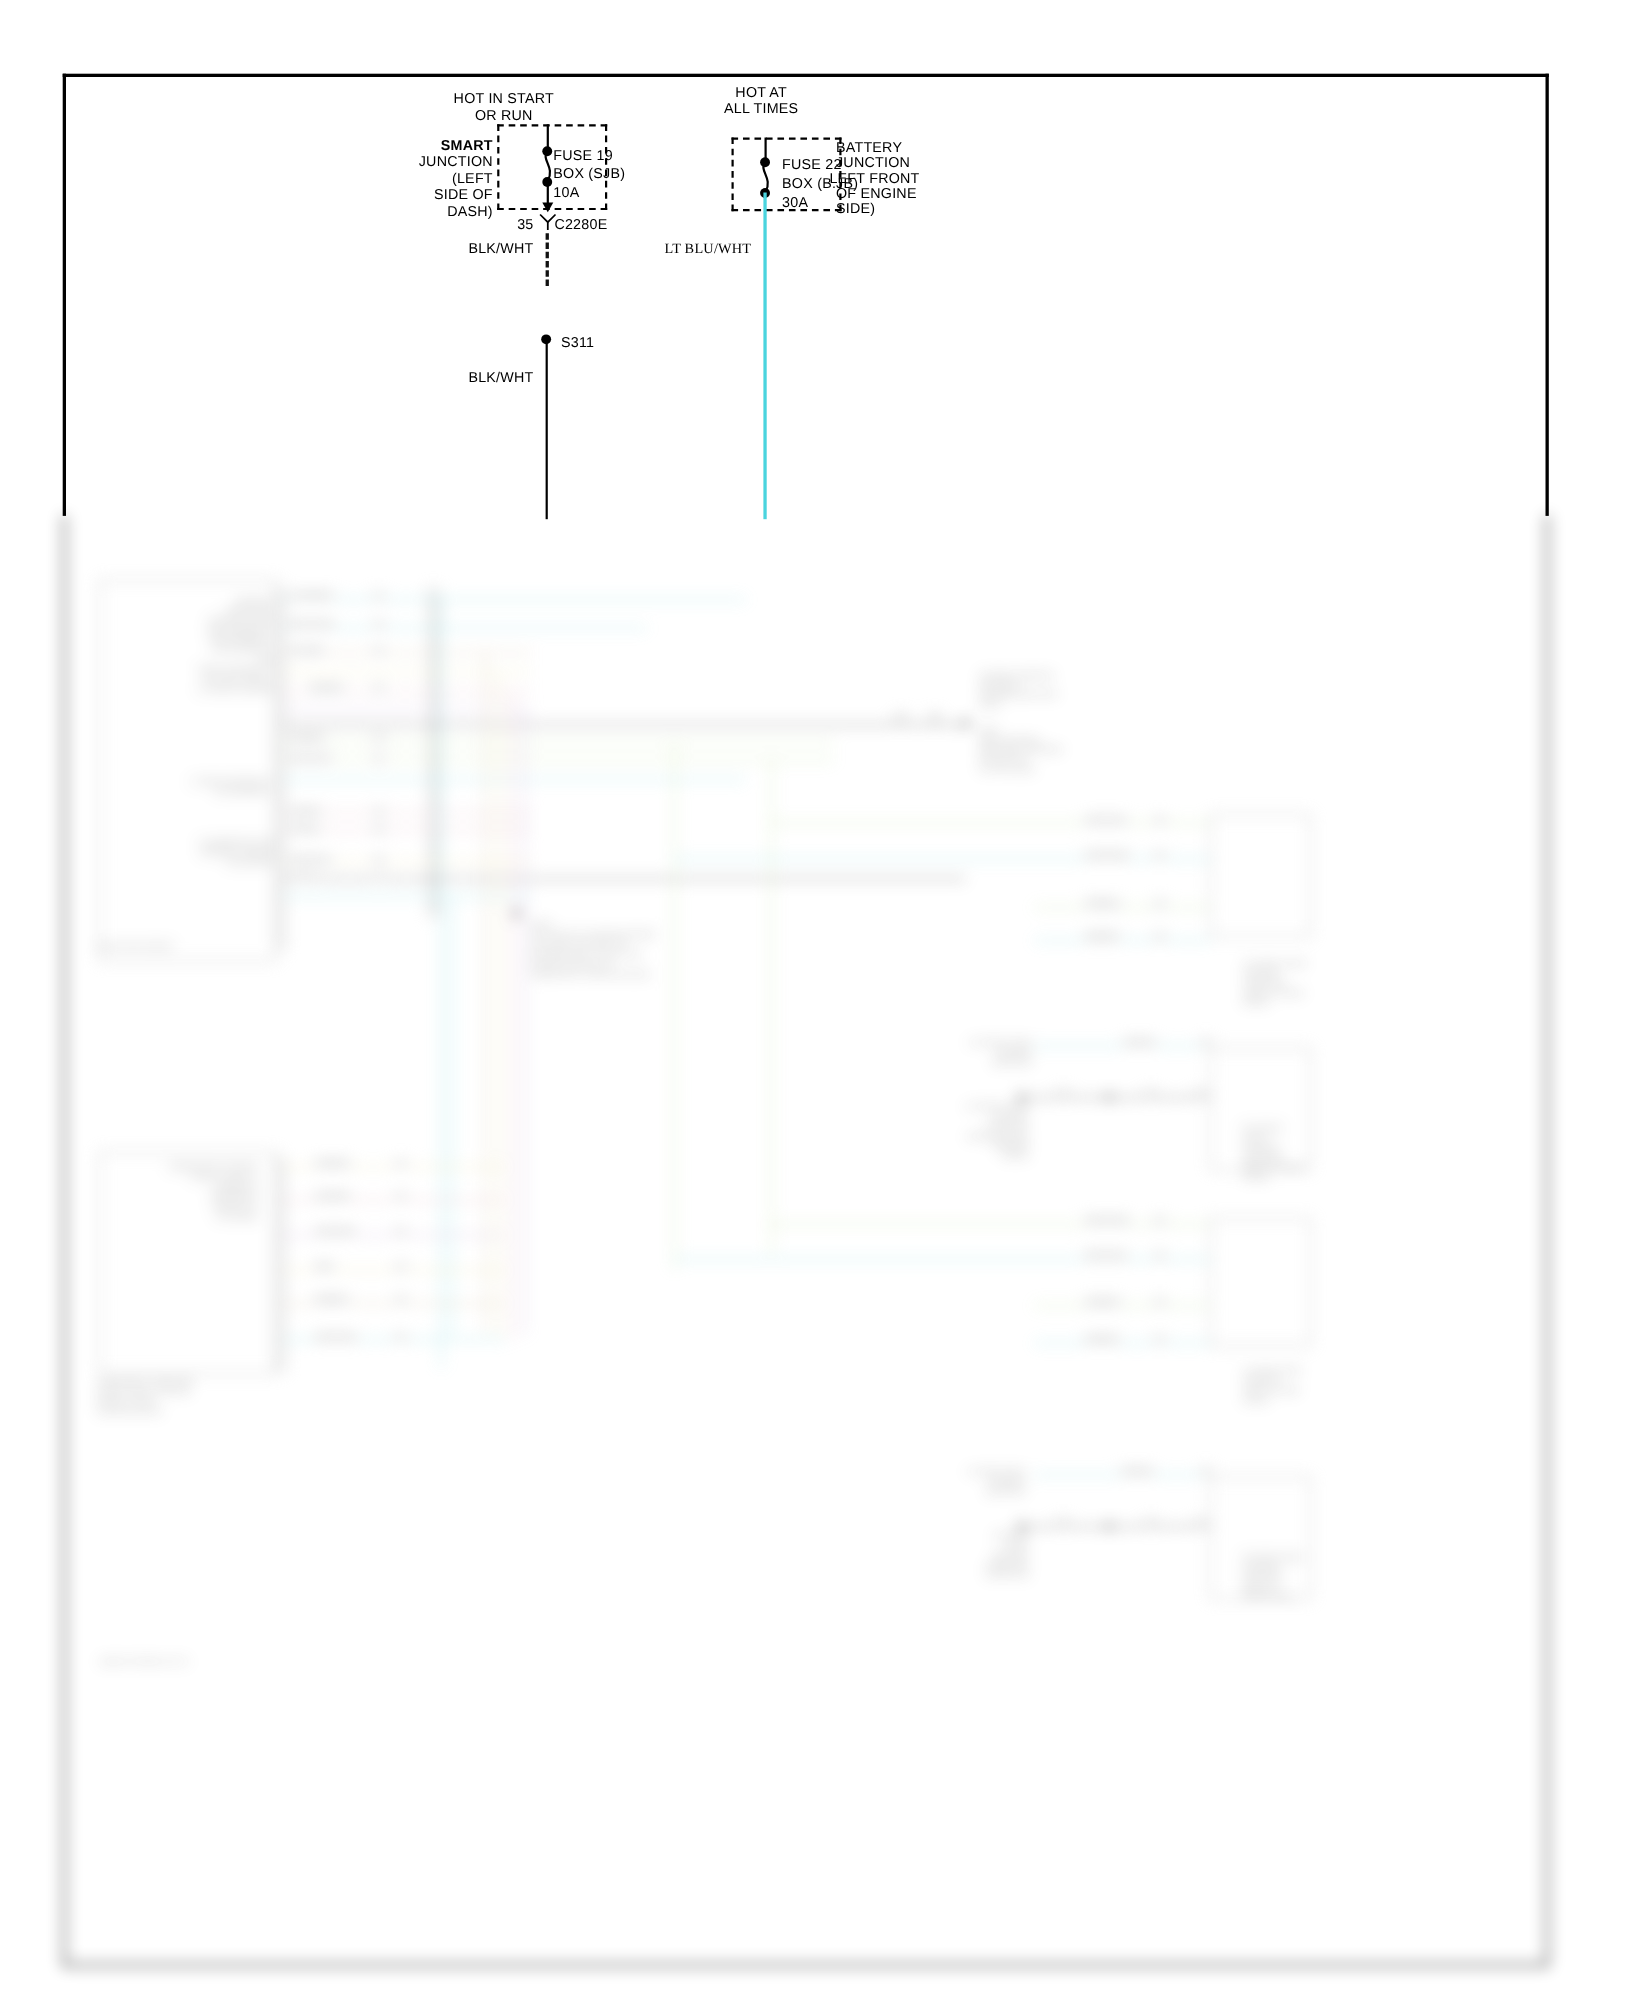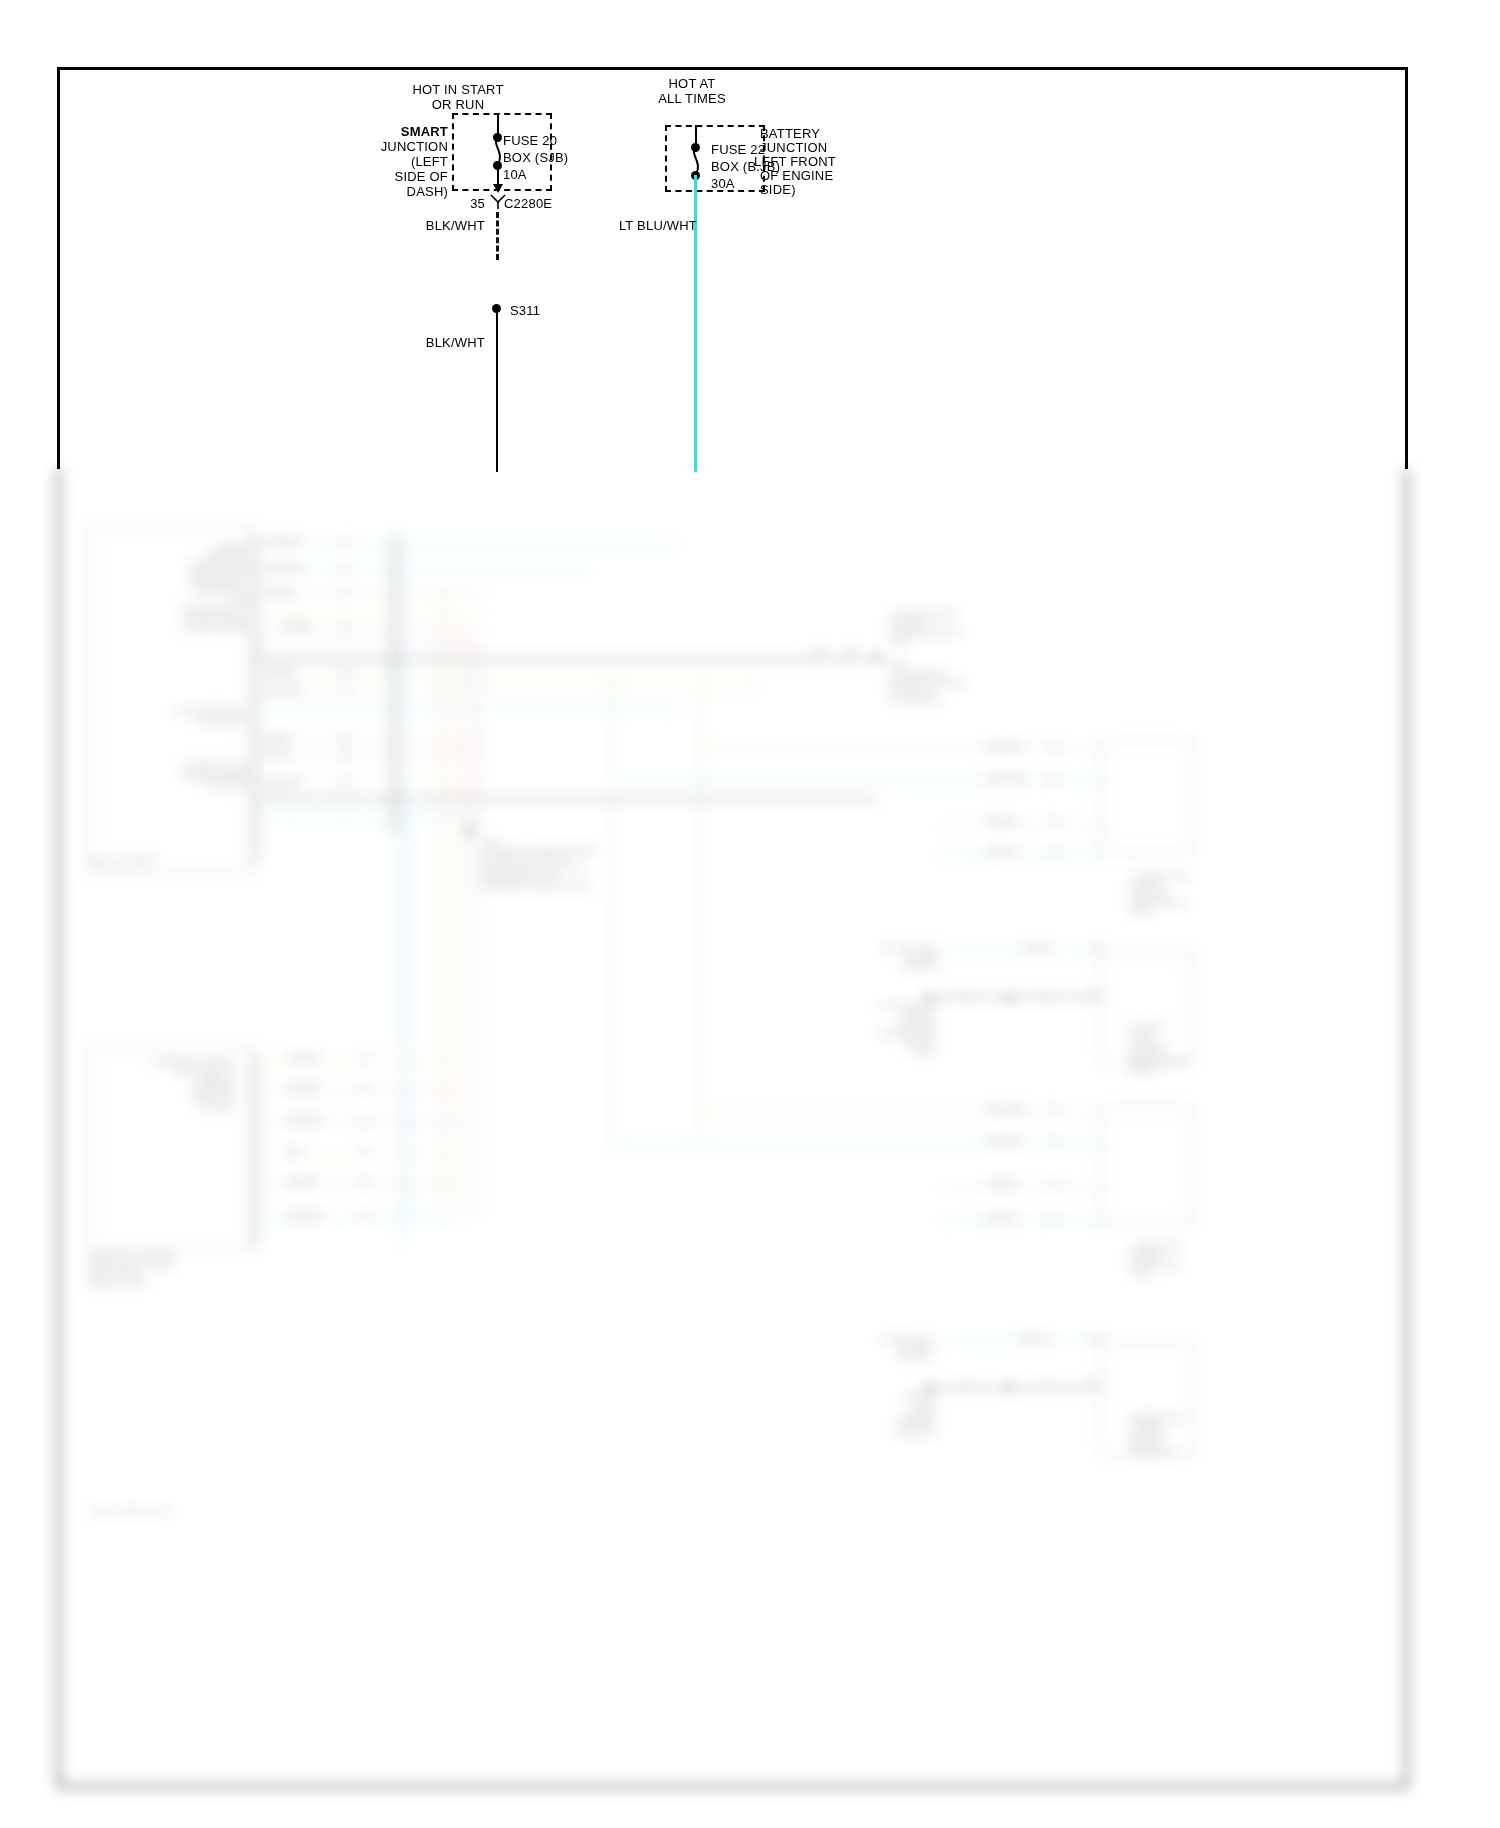--- a/index.html
+++ b/index.html
@@ -336,21 +336,21 @@
   <div class="sharp-text center" style="left:378px;top:97px;width:160px;">OR RUN</div>
 
   <div class="fusebox" style="left:452px;top:113px;width:100px;height:78px;"></div>
 
   <div class="sharp-text right" style="left:330px;top:124px;width:118px;font-weight:bold;">SMART</div>
   <div class="sharp-text right" style="left:330px;top:139px;width:118px;">JUNCTION</div>
   <div class="sharp-text right" style="left:330px;top:154px;width:118px;">(LEFT</div>
   <div class="sharp-text right" style="left:330px;top:169px;width:118px;">SIDE OF</div>
   <div class="sharp-text right" style="left:330px;top:184px;width:118px;">DASH)</div>
 
-  <div class="sharp-text" style="left:503px;top:133px;">FUSE 20</div>
+  <div class="sharp-text" style="left:503px;top:133px;">FUSE 19</div>
   <div class="sharp-text" style="left:503px;top:150px;">BOX (SJB)</div>
   <div class="sharp-text" style="left:503px;top:167px;">10A</div>
 
   <div class="solid-v" style="left:497px;top:113px;height:25px;"></div>
   <div class="node" style="left:493px;top:133px;"></div>
   <svg class="squiggle" width="22" height="32" style="left:489px;top:136px;">
     <path d="M9 2 C 2 8, 16 16, 9 28" stroke="#000" stroke-width="2" fill="none"></path>
   </svg>
   <div class="node" style="left:493px;top:161px;"></div>
   <div class="solid-v" style="left:497px;top:166px;height:22px;"></div>
@@ -389,15 +389,15 @@
   <div class="sharp-text" style="left:711px;top:176px;">30A</div>
 
   <div class="solid-v" style="left:695px;top:125px;height:23px;"></div>
   <div class="node" style="left:691px;top:143px;"></div>
   <svg class="squiggle" width="22" height="32" style="left:687px;top:146px;">
     <path d="M9 2 C 2 8, 16 16, 9 28" stroke="#000" stroke-width="2" fill="none"></path>
   </svg>
   <div class="node" style="left:691px;top:171px;"></div>
 
   <div class="cyan-v" style="left:694px;top:175px;height:297px;"></div>
-  <div class="sharp-text right" style="left:569px;top:218px;width:128px;">LT BLU/WHT</div>
+  <div class="sharp-text right" style="left:555px;top:218px;width:128px;font-family:Liberation Serif, serif;">LT BLU/WHT</div>
 
 </div>
 
 </body></html>

